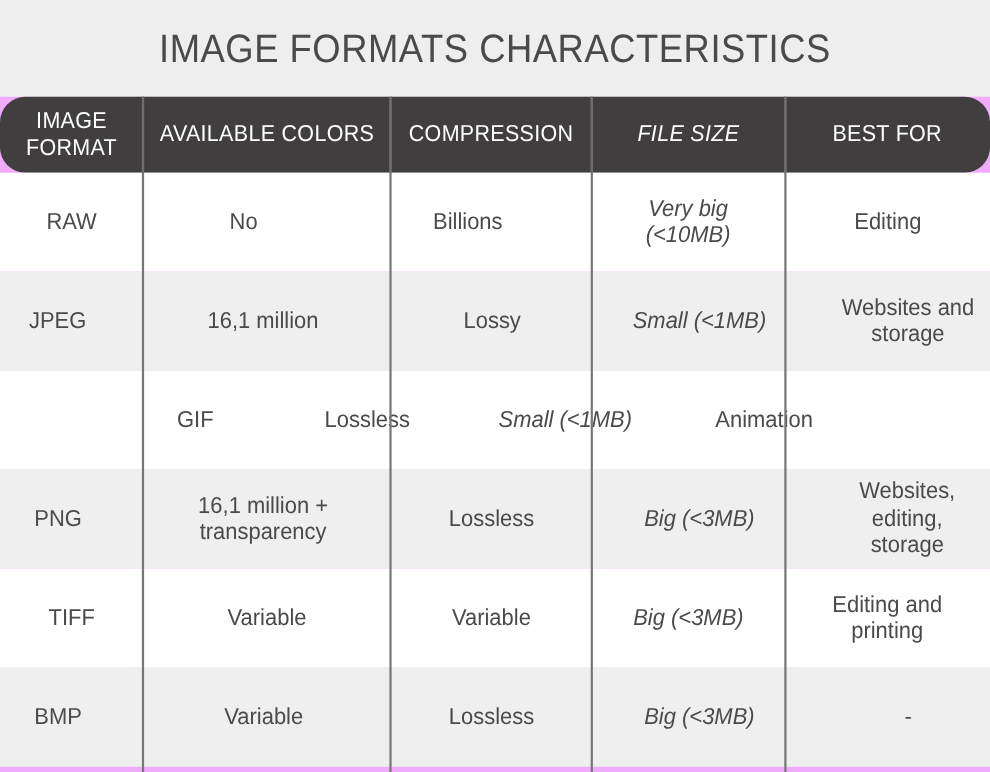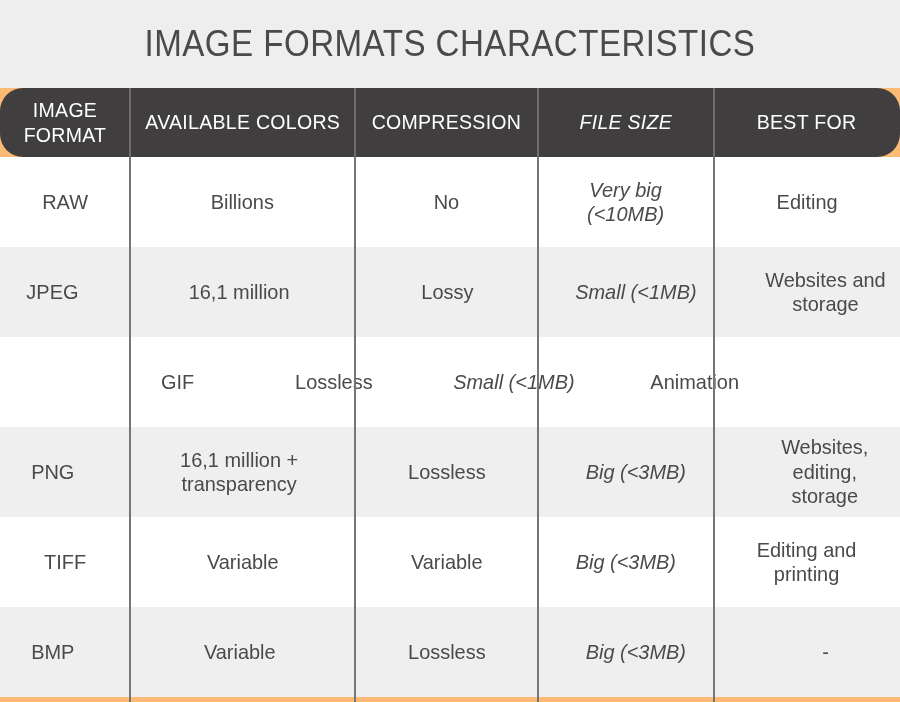--- a/index.html
+++ b/index.html
@@ -11,21 +11,21 @@
     height: 702px;
     background: #ffffff;
     font-family: "Liberation Sans", sans-serif;
     overflow: hidden;
   }
 
   #page {
     position: relative;
     width: 900px;
     height: 702px;
-    background: #fdba74;
+    background: #f0abfc;
   }
 
   
   .title-band {
     position: absolute;
     left: 0;
     top: 0;
     width: 900px;
     height: 88px;
     background: #eeeeee;
@@ -165,25 +165,25 @@
         </div>
       <div class="cell c4">
           <span class="htxt">BEST FOR</span>
         </div>
     </div>
 
     <div class="row body-row light">
       <div class="cell c0">
           <span class="btxt">RAW</span>
         </div>
+      <div class="cell c2">
+          <span class="btxt">No</span>
+        </div>
       <div class="cell c1">
           <span class="btxt">Billions</span>
-        </div>
-      <div class="cell c2">
-          <span class="btxt">No</span>
         </div>
       <div class="cell c3">
           <span class="btxt">Very big
 (&lt;10MB)</span>
         </div>
       <div class="cell c4">
           <span class="btxt">Editing</span>
         </div>
     </div>
 

